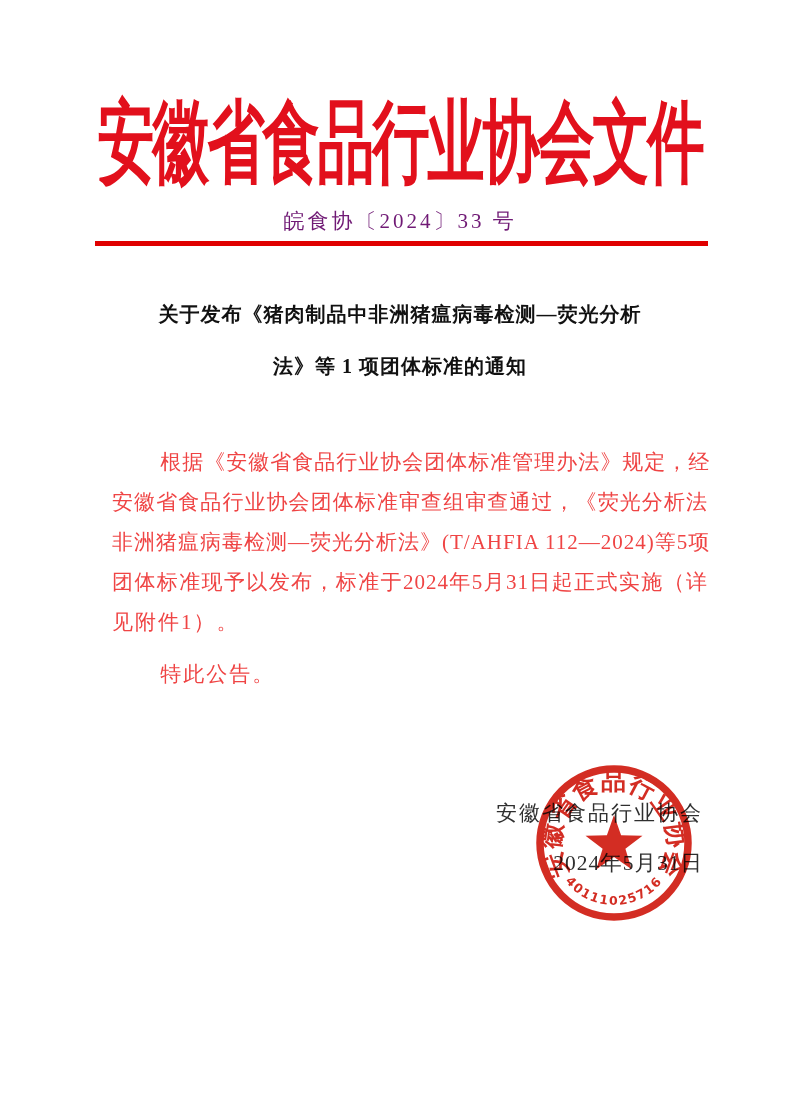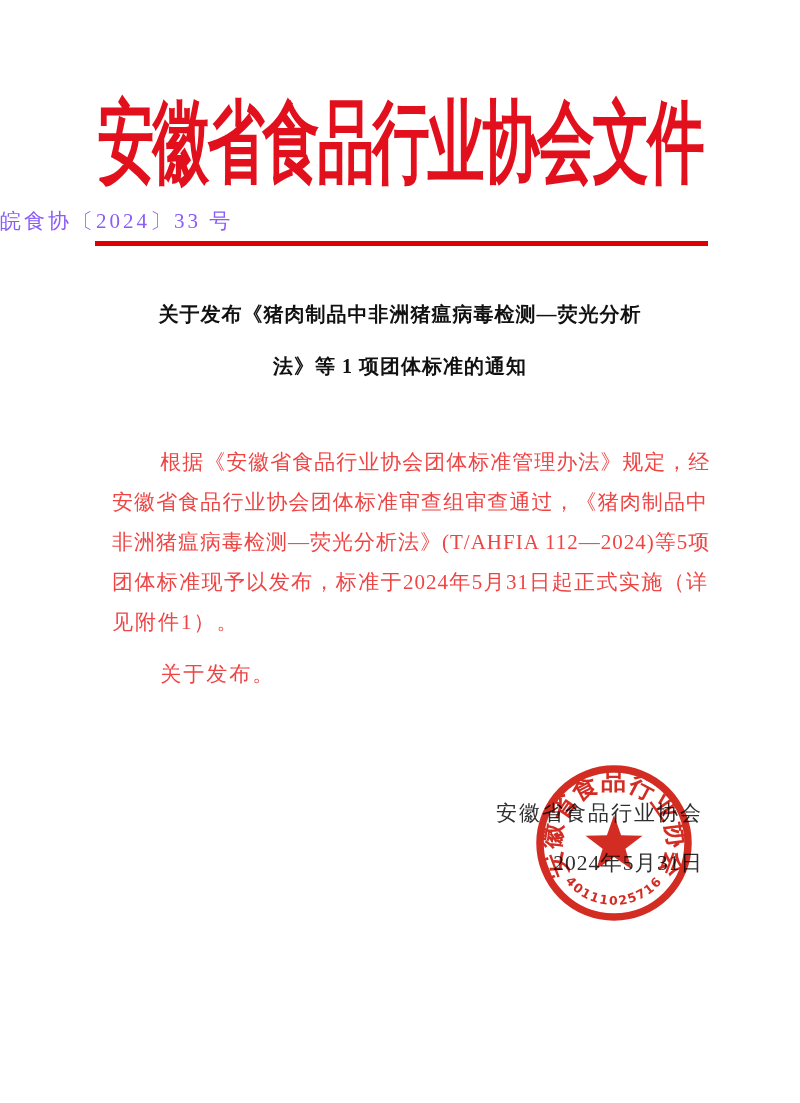--- a/index.html
+++ b/index.html
@@ -32,23 +32,24 @@
     transform: scaleY(1.58);
     transform-origin: top center;
     white-space: nowrap;
   }
   
   .doc-number {
     position: absolute;
     top: 207px;
     left: 0;
     right: 0;
+    text-align: center;
     font-size: 21px;
     letter-spacing: 3px;
-    color: #8b5cf6;
+    color: #701a75;
   }
   
   .red-rule {
     position: absolute;
     top: 241px;
     left: 95px;
     width: 613px;
     height: 5px;
     background: #e00000;
   }
@@ -148,25 +149,25 @@
 
   <div class="red-rule"></div>
 
   <div class="doc-title">
     <div>关于发布《猪肉制品中非洲猪瘟病毒检测—荧光分析</div>
     <div>法》等 1 项团体标准的通知</div>
   </div>
 
   <div class="body-text">
     <div class="bline indent">根据《安徽省食品行业协会团体标准管理办法》规定，经</div>
-    <div class="bline">安徽省食品行业协会团体标准审查组审查通过，《猪肉制品中</div>
+    <div class="bline">安徽省食品行业协会团体标准审查组审查通过，《荧光分析法</div>
     <div class="bline">非洲猪瘟病毒检测—荧光分析法》(T/AHFIA 112—2024)等5项</div>
     <div class="bline">团体标准现予以发布，标准于2024年5月31日起正式实施（详</div>
     <div class="bline last">见附件1）。</div>
-    <div class="closing indent">关于发布。</div>
+    <div class="closing indent">特此公告。</div>
   </div>
 
   <div class="sig">
     <div class="sig-org">安徽省食品行业协会</div>
     <div class="sig-date">2024年5月31日</div>
   </div>
 
   <svg class="seal" viewBox="0 0 230 230" xmlns="http://www.w3.org/2000/svg">
     <defs>
       <path id="sealArcTop" d="M 70.8 146 A 54 54 0 1 1 159.2 146" fill="none"></path>

